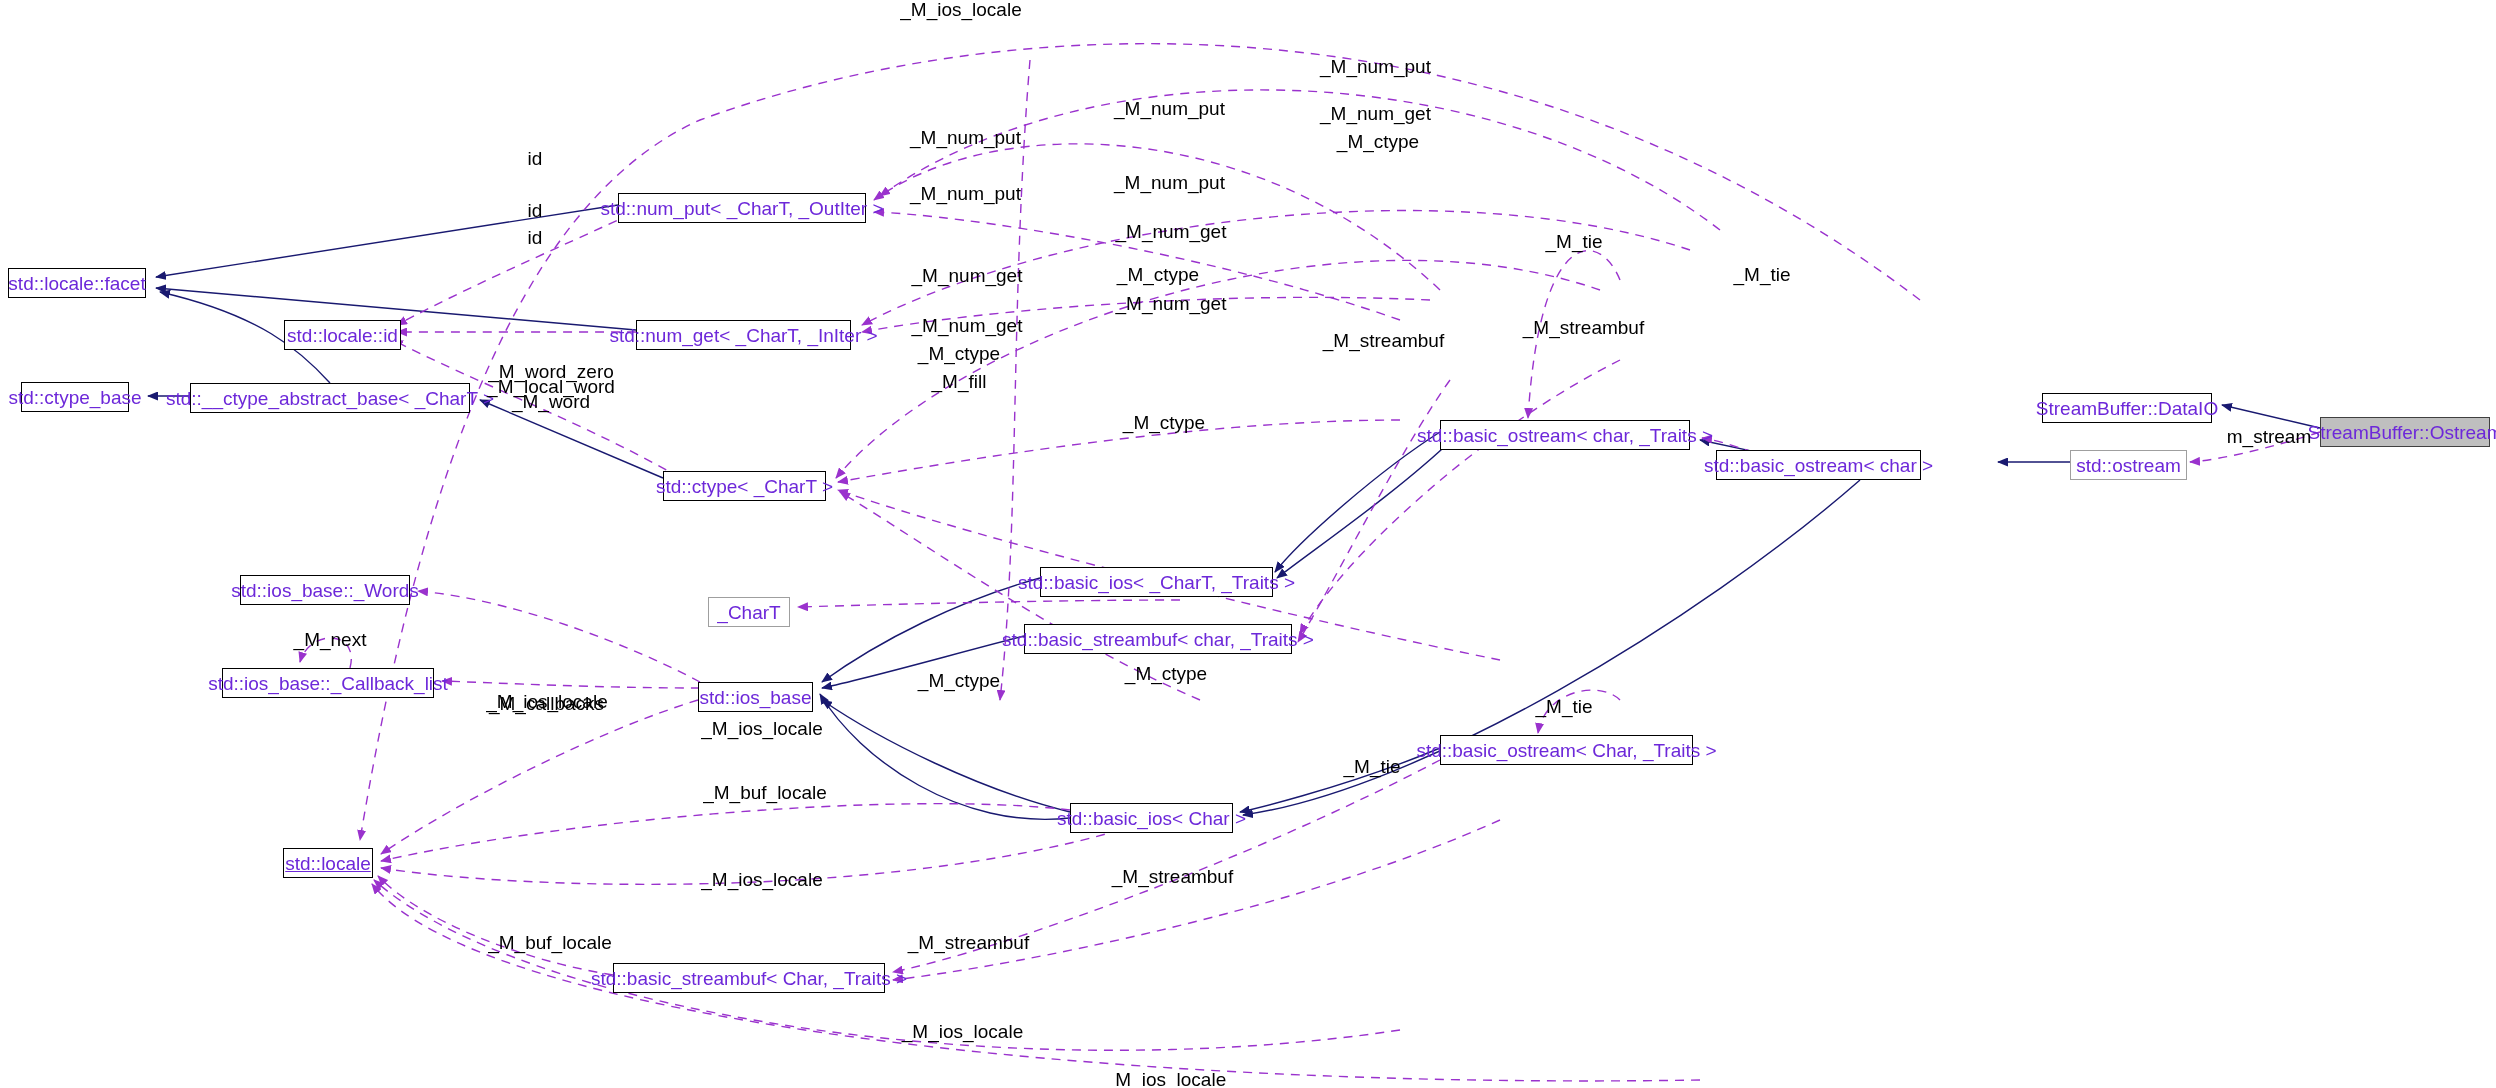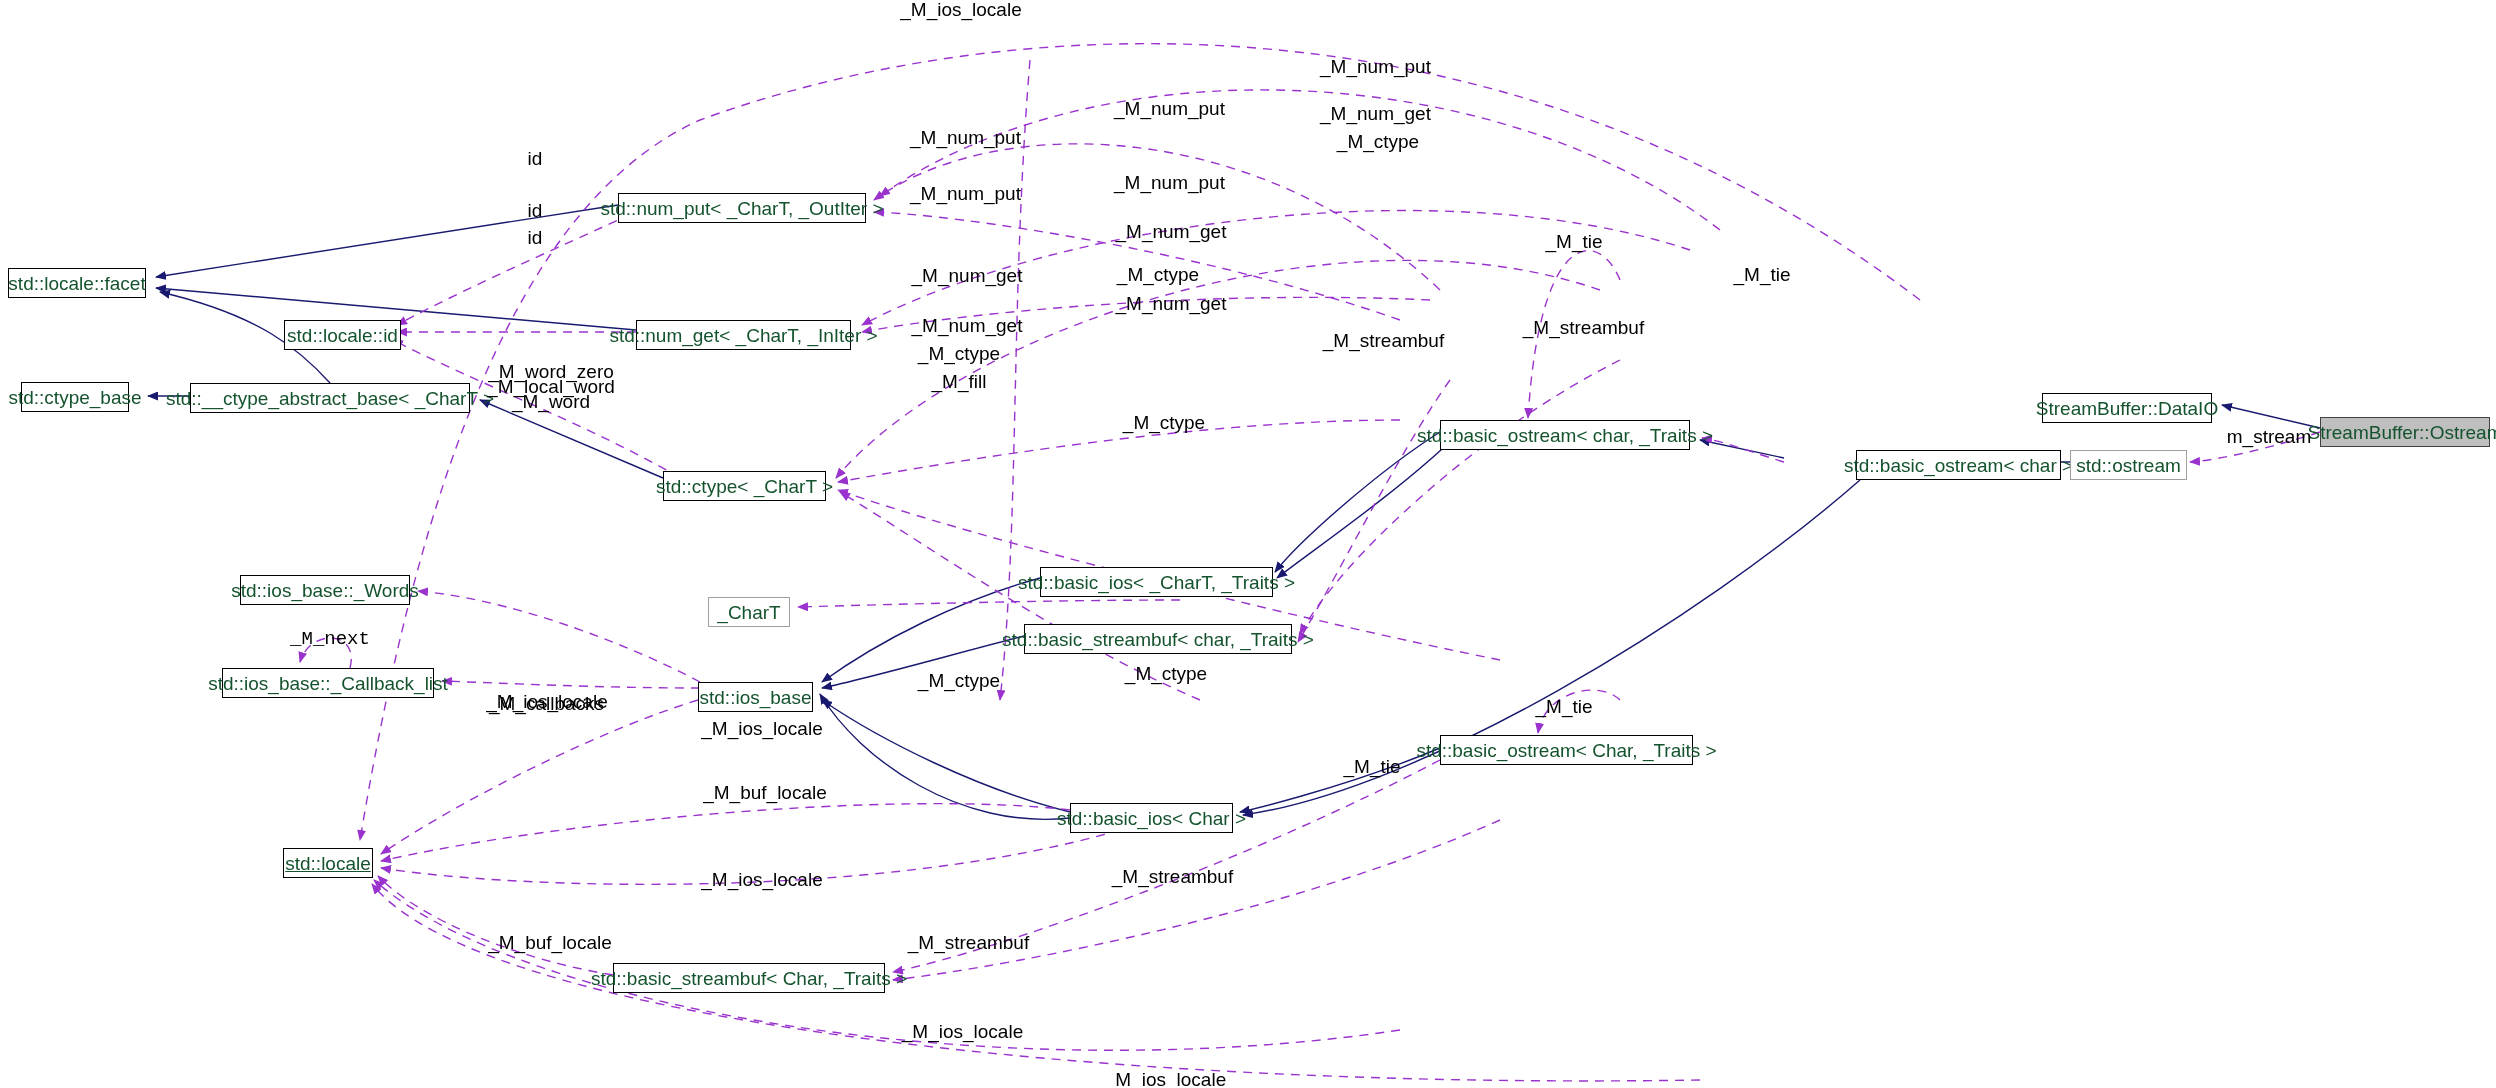--- a/index.html
+++ b/index.html
@@ -21,21 +21,21 @@
     position: absolute;
     left: 0; top: 0;
     width: 2496px;
     height: 1088px;
   }
   .node {
     position: absolute;
     box-sizing: border-box;
     background: #ffffff;
     border: 1px solid #000000;
-    color: #14532d;
+    color: #6d28d9;
     font-size: 19px;
     line-height: 1;
     white-space: nowrap;
     display: flex;
     align-items: center;
     justify-content: center;
     padding: 0 10px;
     height: 30px;
   }
   .node.gray-border {
@@ -184,21 +184,21 @@
       <div class="node" style="left: 636px; top: 320px; width: 215px;">std::num_get&lt; _CharT, _InIter &gt;</div>
       <div class="node" style="left: 663px; top: 471px; width: 163px;">std::ctype&lt; _CharT &gt;</div>
       <div class="node" style="left: 240px; top: 575px; width: 170px;">std::ios_base::_Words</div>
       <div class="node" style="left: 222px; top: 668px; width: 212px;">std::ios_base::_Callback_list</div>
       <div class="node gray-border" style="left: 708px; top: 597px; width: 82px;">_CharT</div>
       <div class="node" style="left: 698px; top: 682px; width: 115px;">std::ios_base</div>
       <div class="node" style="left: 1040px; top: 567px; width: 233px;">std::basic_ios&lt; _CharT, _Traits &gt;</div>
       <div class="node" style="left: 1024px; top: 624px; width: 268px;">std::basic_streambuf&lt; char, _Traits &gt;</div>
       <div class="node" style="left: 1070px; top: 803px; width: 163px;">std::basic_ios&lt; Char &gt;</div>
       <div class="node" style="left: 1440px; top: 420px; width: 250px;">std::basic_ostream&lt; char, _Traits &gt;</div>
-      <div class="node" style="left: 1856px; top: 450px; width: 205px;">std::basic_ostream&lt; char &gt;</div>
+      <div class="node" style="left: 1716px; top: 450px; width: 205px;">std::basic_ostream&lt; char &gt;</div>
       <div class="node" style="left: 1440px; top: 735px; width: 253px;">std::basic_ostream&lt; Char, _Traits &gt;</div>
       <div class="node" style="left: 613px; top: 963px; width: 272px;">std::basic_streambuf&lt; Char, _Traits &gt;</div>
       <div class="node" style="left: 283px; top: 848px; width: 90px; text-decoration: underline;">std::locale</div>
       <div class="node" style="left: 2042px; top: 393px; width: 170px;">StreamBuffer::DataIO</div>
       <div class="node gray-border" style="left: 2070px; top: 450px; width: 117px; text-align: right;">std::ostream</div>
       <div class="node highlight" style="left: 2320px; top: 417px; width: 170px;">StreamBuffer::Ostream</div>
     </div>
 
   <div id="labels-layer">
       <div class="edge-label" style="left: 898px; top: 0px; width: 126px;">_M_ios_locale</div>
@@ -220,21 +220,21 @@
       <div class="edge-label" style="left: 1112px; top: 294px; width: 118px;">_M_num_get</div>
       <div class="edge-label" style="left: 1518px; top: 318px; width: 131px;">_M_streambuf</div>
       <div class="edge-label" style="left: 908px; top: 316px; width: 118px;">_M_num_get</div>
       <div class="edge-label" style="left: 1318px; top: 331px; width: 131px;">_M_streambuf</div>
       <div class="edge-label" style="left: 913px; top: 344px; width: 92px;">_M_ctype</div>
       <div class="edge-label" style="left: 928px; top: 372px; width: 62px;">_M_fill</div>
       <div class="edge-label" style="left: 485px; top: 362px; width: 132px;">_M_word_zero</div>
       <div class="edge-label" style="left: 485px; top: 377px; width: 132px;">_M_local_word</div>
       <div class="edge-label" style="left: 485px; top: 392px; width: 132px;">_M_word</div>
       <div class="edge-label" style="left: 1118px; top: 413px; width: 92px;">_M_ctype</div>
-      <div class="edge-label" style="left: 290px; top: 630px; width: 80px; font-family: Liberation Mono, monospace;">_M_next</div>
+      <div class="edge-label" style="left: 290px; top: 630px; width: 80px;">_M_next</div>
       <div class="edge-label" style="left: 484px; top: 670px; width: 125px; margin-top: 24px;">_M_callbacks</div>
       <div class="edge-label" style="left: 913px; top: 671px; width: 92px;">_M_ctype</div>
       <div class="edge-label" style="left: 482px; top: 692px; width: 130px;">_M_ios_locale</div>
       <div class="edge-label" style="left: 697px; top: 719px; width: 130px;">_M_ios_locale</div>
       <div class="edge-label" style="left: 1120px; top: 664px; width: 92px;">_M_ctype</div>
       <div class="edge-label" style="left: 1530px; top: 697px; width: 68px;">_M_tie</div>
       <div class="edge-label" style="left: 1338px; top: 757px; width: 68px;">_M_tie</div>
       <div class="edge-label" style="left: 700px; top: 783px; width: 130px;">_M_buf_locale</div>
       <div class="edge-label" style="left: 697px; top: 870px; width: 130px;">_M_ios_locale</div>
       <div class="edge-label" style="left: 1107px; top: 867px; width: 131px;">_M_streambuf</div>

